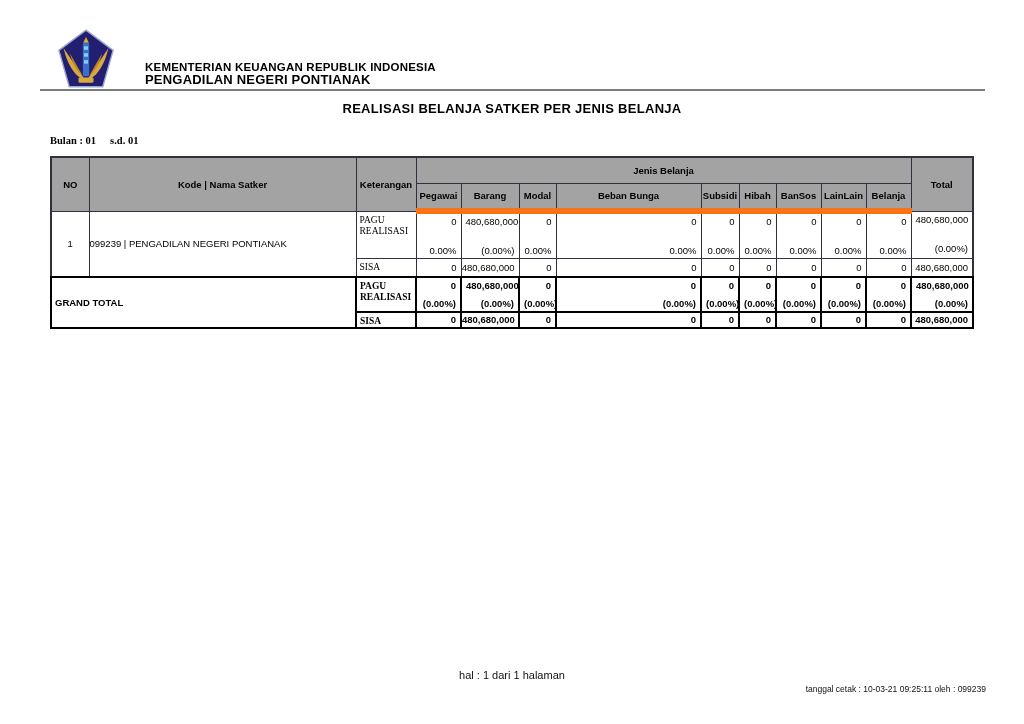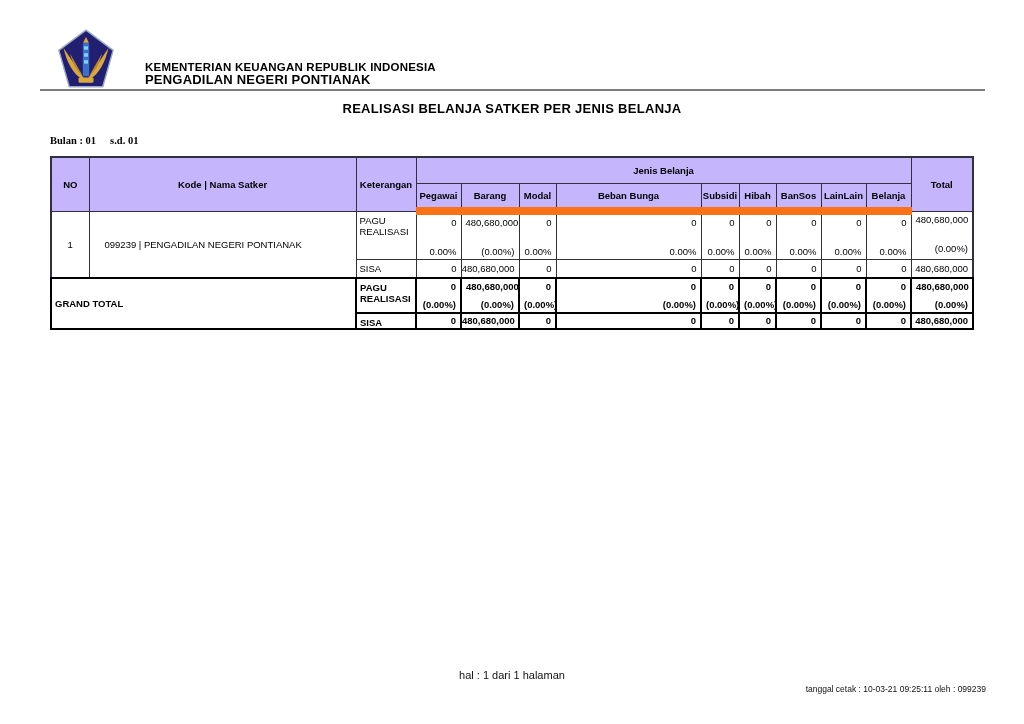--- a/index.html
+++ b/index.html
@@ -15,30 +15,30 @@
   .head-rule { position:absolute; left:40px; top:89px; width:945px; height:2px; background:#7d7d7d; }
   .report-title { position:absolute; left:0; top:101px; width:1024px; text-align:center; font-size:13px; font-weight:bold; letter-spacing:0.3px; }
   .period { position:absolute; left:50px; top:135px; font-family:"Liberation Serif", serif; font-size:10.5px; font-weight:bold; }
   .period .sd { margin-left:14px; }
 
   
   .tbl-wrap { position:absolute; left:50px; top:156px; }
   table { border-collapse:collapse; table-layout:fixed; width:922px; font-size:9.5px; }
   th, td { border:1px solid #30303f; overflow:hidden; }
   table { border:2px solid #30303f; }
-  thead th { background:#c4b5fd; font-weight:bold; text-align:center; vertical-align:middle; font-size:9.5px; }
+  thead th { background:#a3a3a3; font-weight:bold; text-align:center; vertical-align:middle; font-size:9.5px; }
   tr.h1 { height:26px; }
   tr.h2 { height:28px; }
-  tr.h2 th { border-bottom:8px solid #f97316; }
+  tr.h2 th { border-bottom:6px solid #f97316; }
 
   tr.body-pagu { height:46px; }
   tr.body-sisa { height:18px; }
   td.no-cell { text-align:center; vertical-align:middle; }
-  td.satker-cell { text-align:left; vertical-align:middle; padding-left:15px; }
-  td.ket-cell { text-align:left; vertical-align:top; padding:3px 2px 0 3px; line-height:1.25; }
+  td.satker-cell { text-align:left; vertical-align:middle; }
+  td.ket-cell { text-align:left; vertical-align:top; padding:3px 2px 0 3px; line-height:1.25;font-family:Liberation Serif, serif; }
   td.num { text-align:right; vertical-align:middle; padding-right:4px; }
   td.stack-cell { vertical-align:top; padding:2px 4px; }
   .vstack { display:flex; flex-direction:column; justify-content:space-between; height:40px; text-align:right; }
   tr.gt .vstack { height:29px; }
 
   tr.gt td { border:2px solid #000; font-weight:bold; }
   tr.gt { height:34px; }
   tr.gt2 { height:14px; }
   tr.gt2 td { border:2px solid #000; font-weight:bold; }
   td.gt-label { text-align:left; vertical-align:middle; padding-left:3px; font-weight:bold; }

